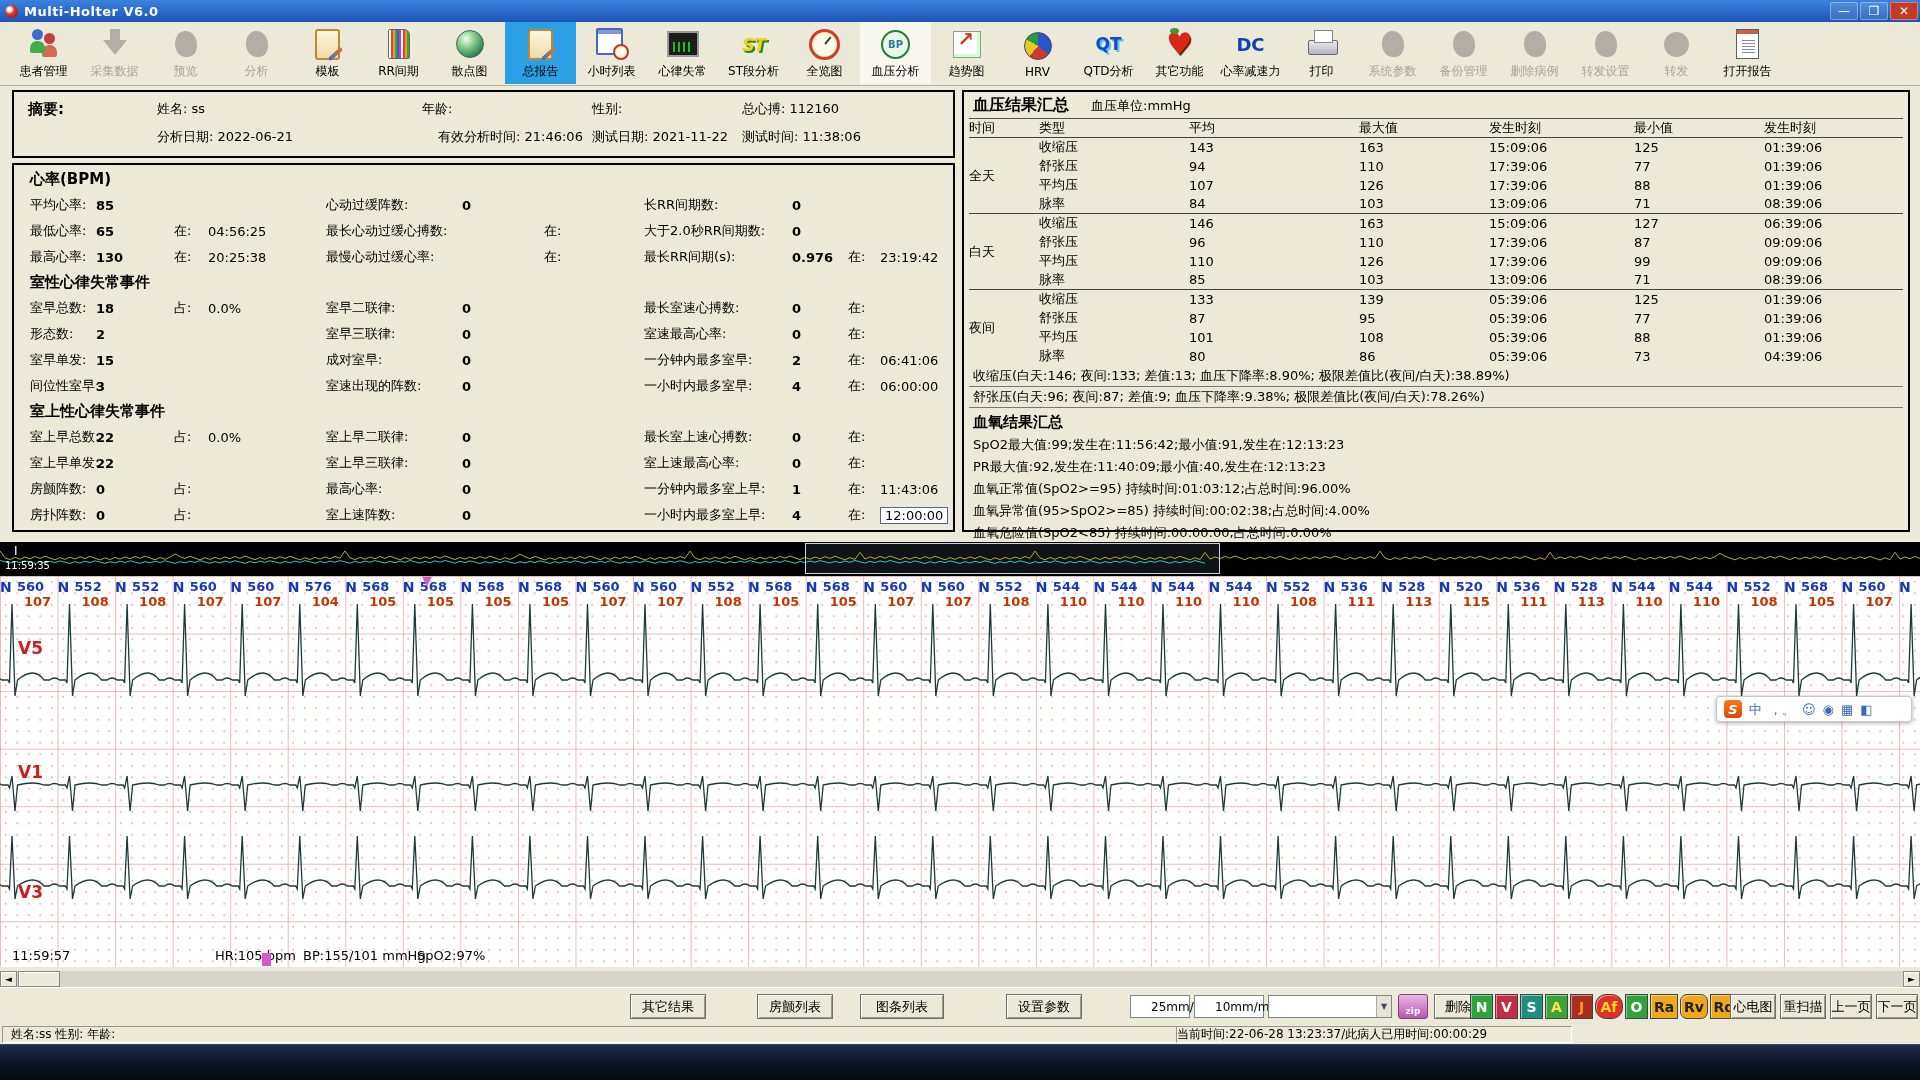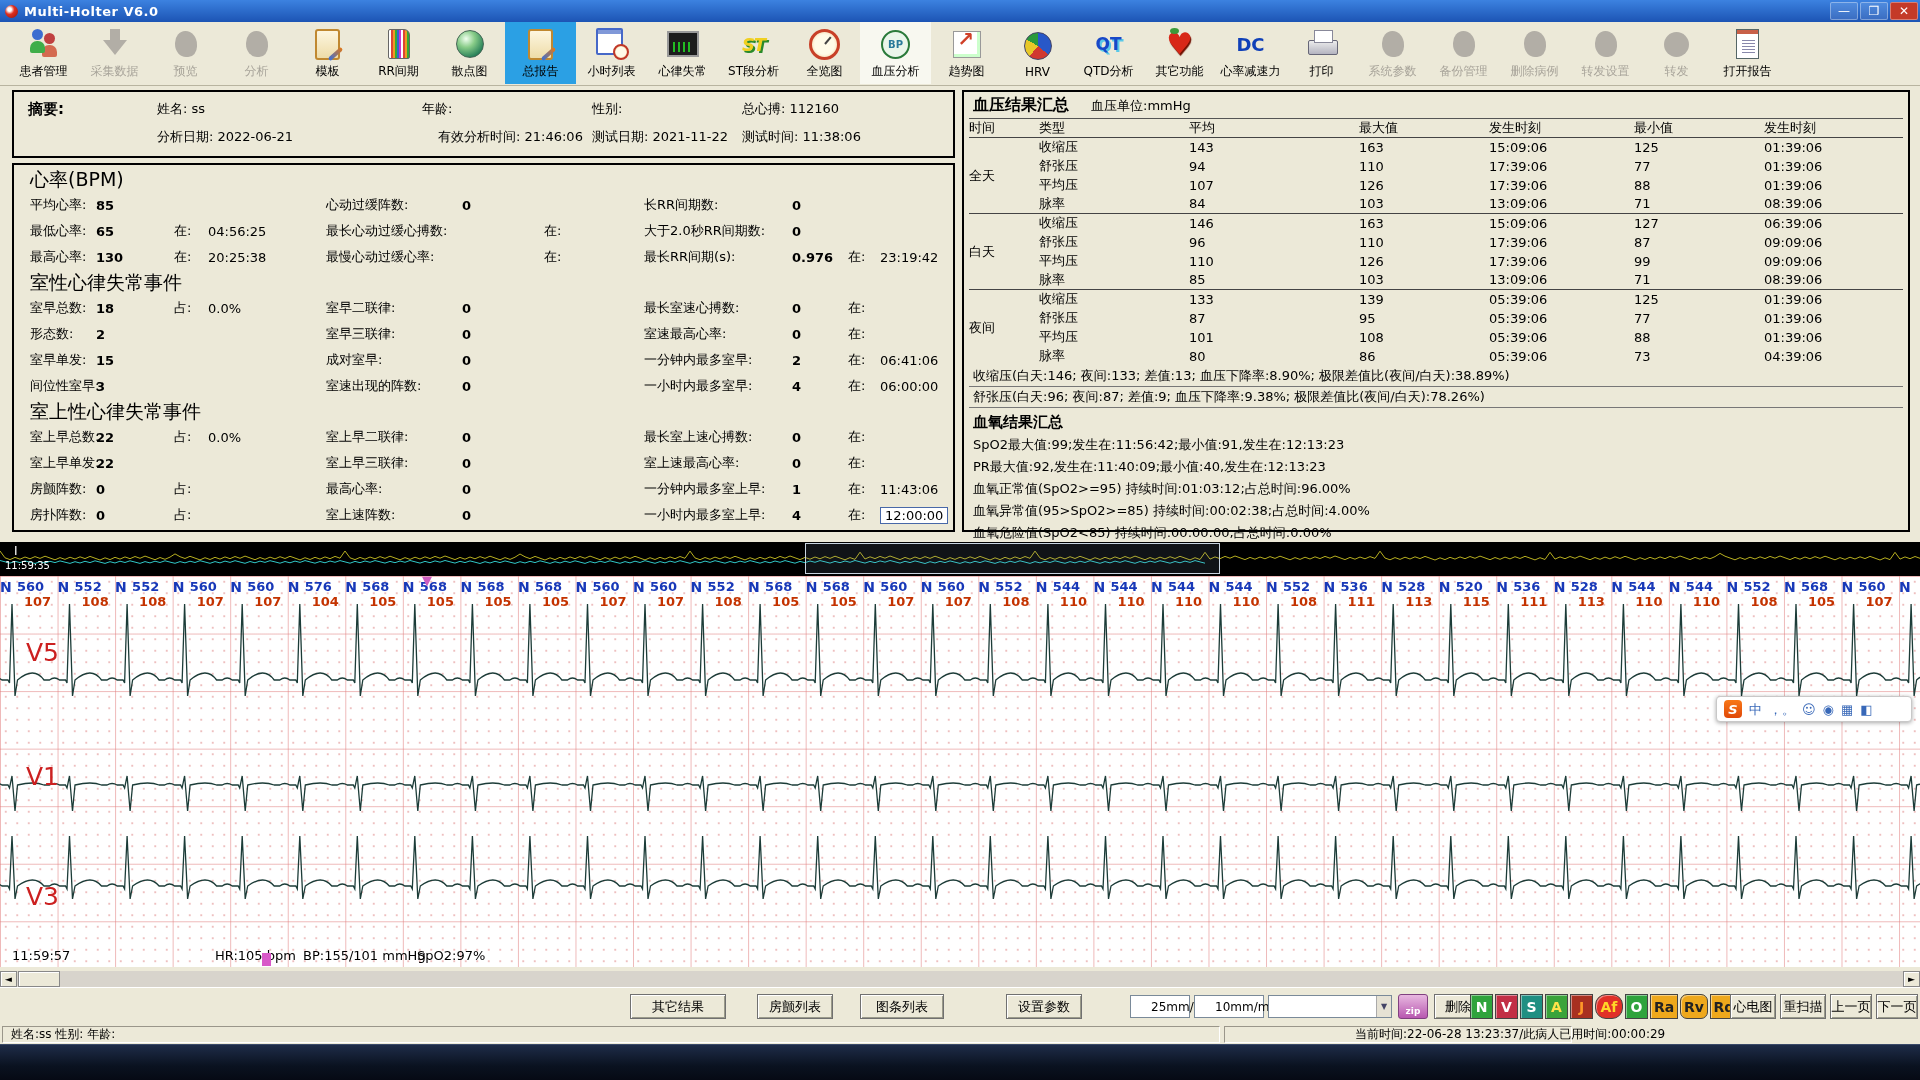--- a/index.html
+++ b/index.html
@@ -49,21 +49,21 @@
 .ic-printer::after{content:"";position:absolute;top:4px;left:12px;width:17px;height:11px;background:#fff;border:1px solid #889}
 .ic-report::before{content:"";width:21px;height:28px;background:#fff;border:1px solid #566;box-shadow:inset 0 4px 0 #c86048}
 .ic-report::after{content:"";position:absolute;width:13px;height:13px;top:14px;left:14px;background:repeating-linear-gradient(#88a 0 1px,transparent 1px 3px)}
 
 .panel{position:absolute;border:2px solid #000;background:#ece9d8}
 #summary-box{left:12px;top:90px;width:943px;height:68px}
 .sum-title{position:absolute;left:14px;top:8px;font-weight:bold;font-size:15px}
 .sfield{position:absolute;white-space:nowrap}
 .sfield b{font-weight:normal}
 #hr-box{left:12px;top:163px;width:943px;height:369px;padding:2px 0 0 16px}
-.sect-title{font-weight:normal;font-size:19px;height:25px;display:flex;align-items:center}
+.sect-title{font-weight:bold;font-size:15px;height:25px;display:flex;align-items:center}
 .hrow{display:grid;grid-template-columns:66px 78px 34px 118px 136px 82px 30px 70px 148px 56px 32px auto;height:26px;align-items:center;white-space:nowrap}
 .hrow .v{font-weight:bold}
 .boxed{border:1px solid #4868a8;background:#fff;padding:0 4px}
 #bp-box{left:962px;top:90px;width:948px;height:442px;padding:2px 5px 0 5px}
 .bp-titlerow{display:flex;align-items:baseline;gap:22px;border-bottom:1px solid #555;padding:1px 0 2px 4px}
 .bp-title{font-weight:bold;font-size:16px}
 .bp-unit{font-size:13px}
 #bp-table{width:100%;border-collapse:collapse;font-size:13px}
 #bp-table th{font-weight:normal;text-align:left;border-bottom:1px solid #444;height:17px;padding:0}
 #bp-table td{height:19px;padding:0}
@@ -76,21 +76,21 @@
 #rhythm .rl{position:absolute;left:14px;top:2px;font-size:12px}
 #rhythm .rt{position:absolute;left:5px;top:18px;font-size:10px}
 #selbox{position:absolute;left:805px;top:1px;width:415px;height:31px;border:1px solid #c8d4e0;background:rgba(130,160,190,.12)}
 #ecggrid{position:absolute;left:0;top:576px;width:1920px;height:391px;background-color:#fff;background-image:linear-gradient(to right,rgba(225,128,128,.55) 1px,transparent 1px),linear-gradient(to bottom,rgba(225,128,128,.55) 1px,transparent 1px),radial-gradient(circle,rgba(220,128,128,.5) .7px,transparent 1.1px);background-size:57.55px 57.55px,57.55px 57.55px,11.51px 11.51px}
 #beats{position:absolute;left:0;top:0;width:1920px;height:36px;display:flex;overflow:hidden}
 .beat{width:57.55px;flex:none;display:flex;padding-top:3px}
 .beat .bl{font-size:14px;font-weight:bold;color:#1838b8;width:14px}
 .beat .bst{display:flex;flex-direction:column;margin-left:3px}
 .beat .brr{font-size:13px;font-weight:bold;color:#1838b8;line-height:15px}
 .beat .bhr{font-size:13px;font-weight:bold;color:#c43300;line-height:15px;padding-left:7px}
-.leadlab{position:absolute;left:26px;color:#cc2020;font-size:25px;font-weight:normal}
+.leadlab{position:absolute;left:18px;color:#cc2020;font-size:17px;font-weight:bold}
 #traces{position:absolute;left:0;top:0}
 .efoot{position:absolute;top:372px;font-size:13px;white-space:nowrap}
 #marker-tri{position:absolute;left:422px;top:-3px;color:#cc5cc0;font-size:13px}
 #marker-sq{position:absolute;left:262px;top:377px;width:9px;height:13px;background:#d858c8}
 #ime{position:absolute;left:1716px;top:120px;width:196px;height:26px;background:#fff;border:1px solid #c8c8c8;border-radius:4px;box-shadow:0 1px 4px rgba(0,0,0,.35);display:flex;align-items:center;gap:7px;padding:0 7px}
 #ime .slogo{width:18px;height:18px;background:linear-gradient(#f87818,#e04808);border-radius:4px;color:#fff;font-weight:bold;font-style:italic;font-size:13px;display:flex;align-items:center;justify-content:center;flex:none}
 #ime .iico{color:#3868b8;font-size:13px;line-height:1}
 
 #hscroll{position:absolute;left:0;top:971px;width:1920px;height:16px;background:#d8d4cc}
 .sarrow{position:absolute;top:0;width:17px;height:16px;background:#ece9d8;border:1px solid #888;box-shadow:inset 1px 1px 0 #fff;font-size:9px;display:flex;align-items:center;justify-content:center}
@@ -99,21 +99,21 @@
 #controls{position:absolute;left:0;top:987px;width:1920px;height:38px;background:#ece9d8;border-top:1px solid #fff}
 .cbtn{position:absolute;top:6px;height:25px;background:#ece9d8;border:1px solid #707070;box-shadow:inset 1px 1px 0 #fff,inset -1px -1px 0 #9a9a8a;font-size:13px;display:flex;align-items:center;justify-content:center}
 .sel{position:absolute;top:7px;height:23px;background:#fff;border:1px solid #7a8a99;font-size:12px;display:flex;align-items:center;padding-left:20px}
 .sel .arr{margin-left:auto;width:15px;height:100%;background:#e6e2d4;border-left:1px solid #aaa;display:flex;align-items:center;justify-content:center;font-size:8px;color:#446}
 .zipic{position:absolute;left:1398px;top:6px;width:30px;height:25px;background:linear-gradient(#e8b8e0,#b858b0);border:1px solid #804080;border-radius:3px;color:#fff;font-size:9px;font-weight:bold;display:flex;align-items:flex-end;justify-content:center;padding-bottom:2px}
 .lb{position:absolute;top:6px;height:25px;border:1px solid #444;font-weight:bold;font-size:14px;display:flex;align-items:center;justify-content:center;box-shadow:inset 1px 1px 0 rgba(255,255,255,.45)}
 
 #statusbar{position:absolute;left:0;top:1025px;width:1574px;height:19px;background:#ece9d8}
 .scell{position:absolute;top:1px;height:17px;border:1px solid;border-color:#9a968a #fff #fff #9a968a;display:flex;align-items:center;font-size:12px;white-space:nowrap}
 #scell-left{left:2px;width:1218px;padding-left:8px}
-#scell-right{left:1224px;right:2px;padding-left:130px}
+#scell-right{left:1176px;right:2px;}
 #taskbar{position:absolute;left:0;top:1044px;width:1920px;height:36px;background:linear-gradient(#1e2c48,#0a1220 60%,#060a14);border-top:1px solid #3a4a68}
 </style>
 </head>
 <body>
 <div id="app">
 
 <div id="titlebar">
   <span class="wicon"></span>
   <span class="wtitle">Multi-Holter  V6.0</span>
   <span class="spacer"></span>
@@ -819,21 +819,21 @@
       </div>
 </div>
 
 <div id="hscroll">
   <div class="sarrow" style="left:0">◄</div>
   <div id="sthumb"></div>
   <div class="sarrow" style="right:0">►</div>
 </div>
 
 <div id="controls">
-      <div class="cbtn" style="left: 630px; width: 96px;">其它结果</div>
+      <div class="cbtn" style="left: 630px; width: 76px;">其它结果</div>
       <div class="cbtn" style="left: 757px; width: 76px;">房颤列表</div>
       <div class="cbtn" style="left: 860px; width: 84px;">图条列表</div>
       <div class="cbtn" style="left: 1006px; width: 76px;">设置参数</div>
       <div class="sel" style="left: 1130px; width: 60px;">
         <span>25mm/</span>
         <span class="arr">▼</span>
       </div>
       <div class="sel" style="left: 1194px; width: 70px;">
         <span>10mm/mV</span>
         <span class="arr">▼</span>

